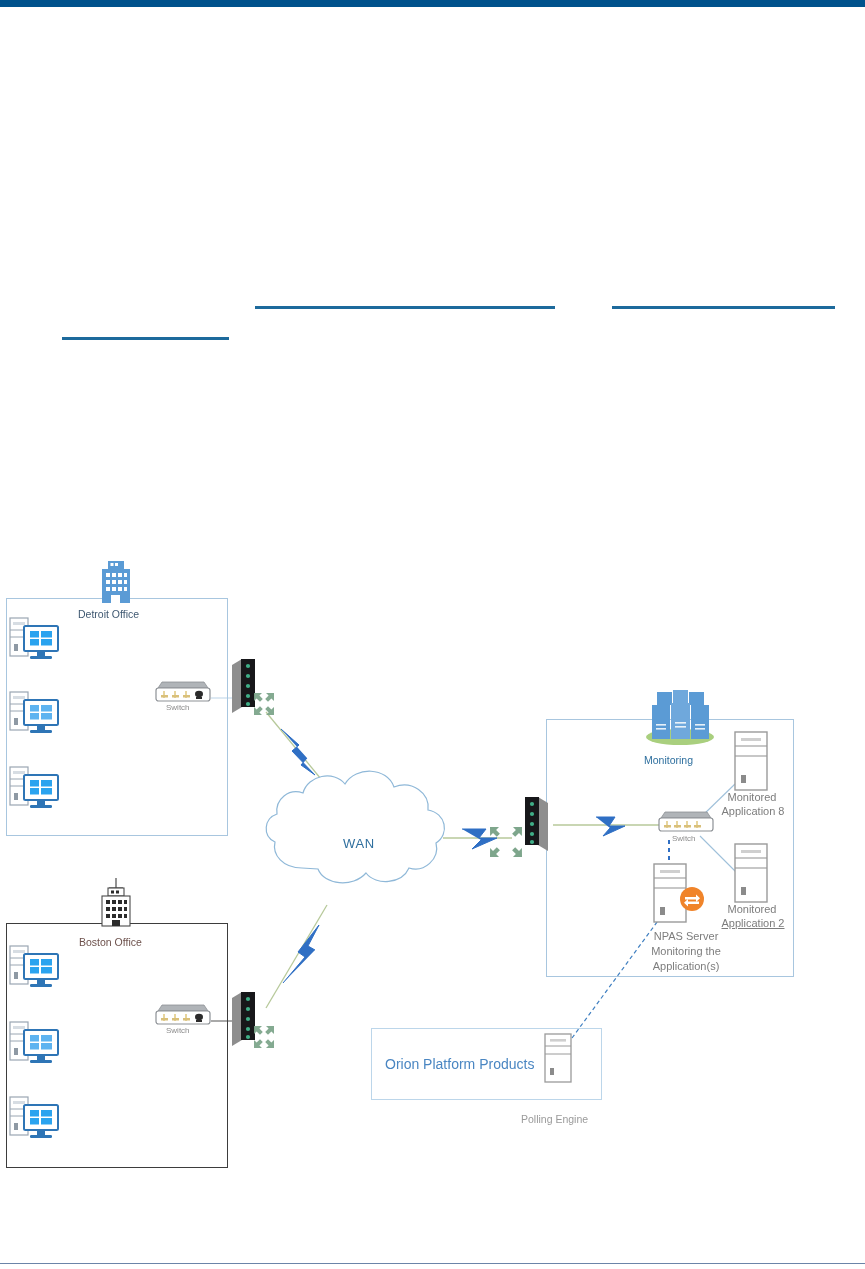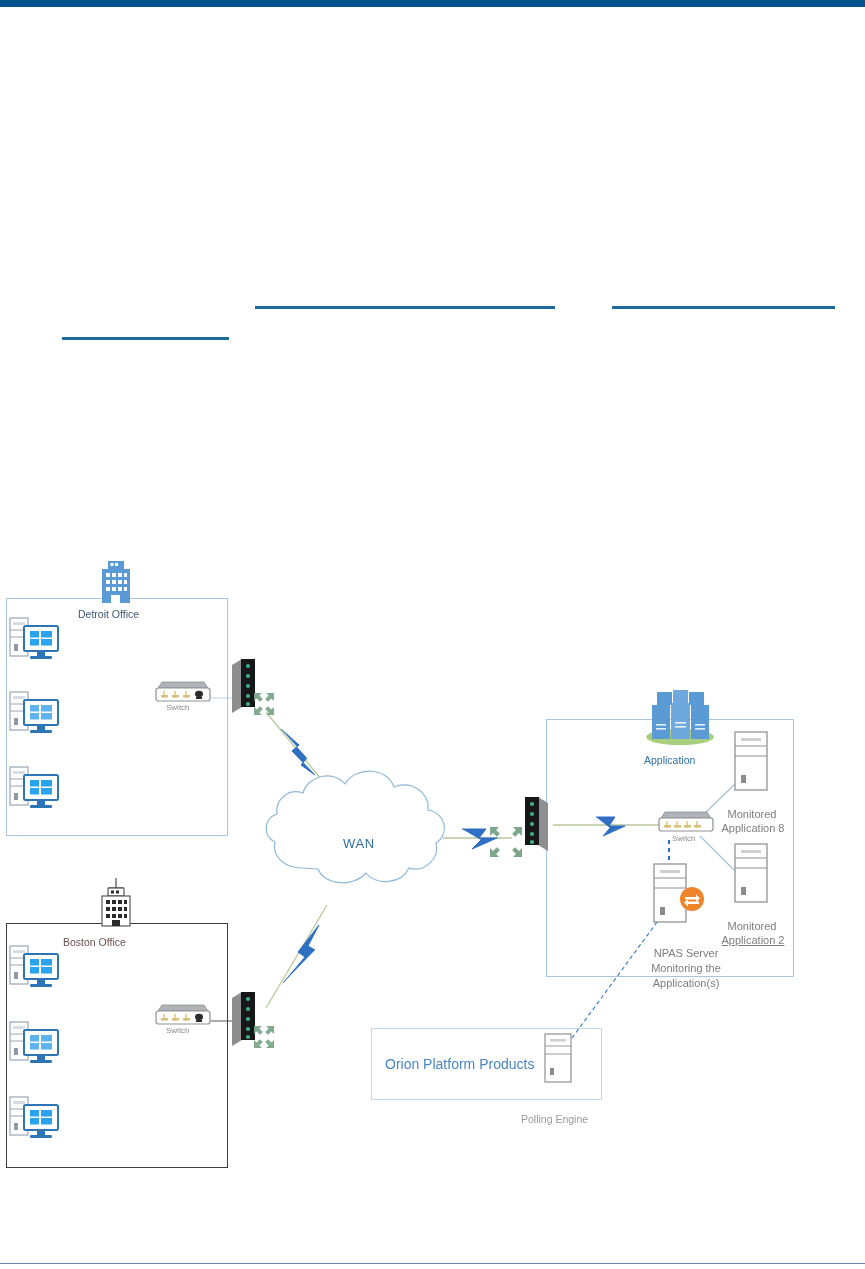--- a/index.html
+++ b/index.html
@@ -25,21 +25,21 @@
   #site-boston{left:6px;top:923px;width:222px;height:245px;border:1px solid #3d3d3d;}
   #site-datacenter{left:546px;top:719px;width:248px;height:258px;border:1px solid #a8c6df;}
   #orion-box{left:371px;top:1028px;width:231px;height:72px;border:1px solid #bcd6ea;}
 
   .lbl{position:absolute;white-space:pre;line-height:1.12;}
   .lbl-site{font-size:10.5px;color:#3f5871;}
   .lbl-boston{font-size:10.5px;color:#6d514c;}
   .lbl-dc{font-size:10.5px;color:#2e6f9e;}
   .lbl-switch{font-size:8px;color:#8c8c8c;}
   .lbl-wan{font-size:13px;color:#2f6f9e;letter-spacing:0.6px;}
-  .lbl-gray{font-size:11px;color:#7d7d7d;text-align:center;margin-top:17px;}
+  .lbl-gray{font-size:11px;color:#7d7d7d;text-align:center;}
   .lbl-orion{font-size:14px;color:#4a86c2;}
   .lbl-polling{font-size:10.5px;color:#9a9a9a;}
 
   
   .icon{position:absolute;}
 </style>
 </head>
 <body>
 
 <div class="header-bar"></div>
@@ -234,21 +234,21 @@
         <rect x="22" y="31" width="4" height="4"></rect>
           <rect x="28" y="31" width="3" height="4"></rect>
         <rect x="10" y="38" width="4" height="4"></rect>
           <rect x="16" y="38" width="4" height="4"></rect>
         <rect x="22" y="38" width="4" height="4"></rect>
           <rect x="28" y="38" width="3" height="4"></rect>
         <rect x="16" y="44" width="8" height="6"></rect>
       </g>
     </svg>
   </div>
-  <div class="lbl lbl-boston" style="left:63px;top:937px;">Boston Office</div>
+  <div class="lbl lbl-boston" style="left:79px;top:937px;">Boston Office</div>
 
   <div class="icon" style="left:8px;top:944px;width:54px;height:46px;">
     <svg width="54" height="46" viewBox="0 0 54 46" xmlns="http://www.w3.org/2000/svg">
       <rect x="2" y="2" width="18" height="38" fill="#ffffff" stroke="#9aa6b2" stroke-width="1.2"></rect>
       <rect x="5" y="6" width="12" height="3" fill="#d7dde3"></rect>
       <line x1="2" y1="14" x2="20" y2="14" stroke="#9aa6b2" stroke-width="1"></line>
       <line x1="2" y1="21" x2="20" y2="21" stroke="#9aa6b2" stroke-width="1"></line>
       <rect x="6" y="28" width="4" height="7" fill="#8e99a4"></rect>
       <rect x="16" y="10" width="34" height="25" rx="1.5" fill="#ffffff" stroke="#2e75b6" stroke-width="2"></rect>
       <g fill="#2aa3ef">
@@ -383,21 +383,21 @@
       <g fill="#ffffff" opacity="0.85">
         <rect x="13" y="34" width="10" height="1.6"></rect>
           <rect x="13" y="38" width="10" height="1.6"></rect>
         <rect x="32" y="32" width="11" height="1.6"></rect>
           <rect x="32" y="36" width="11" height="1.6"></rect>
         <rect x="52" y="34" width="10" height="1.6"></rect>
           <rect x="52" y="38" width="10" height="1.6"></rect>
       </g>
     </svg>
   </div>
-  <div class="lbl lbl-dc" style="left:644px;top:755px;">Application</div>
+  <div class="lbl lbl-dc" style="left:644px;top:755px;">Monitoring</div>
 
   <div class="icon" style="left:655px;top:808px;width:60px;height:30px;">
     <svg width="60" height="30" viewBox="0 0 60 30" xmlns="http://www.w3.org/2000/svg">
       <path d="M6,10 L10,4 L52,4 L56,10 Z" fill="#b0b4b8" stroke="#8d9196" stroke-width="0.8"></path>
       <rect x="4" y="10" width="54" height="13" rx="2.5" fill="#ffffff" stroke="#8d9196" stroke-width="1.2"></rect>
       <g stroke="#c9a227" stroke-width="0.9">
         <line x1="12" y1="13" x2="12" y2="20"></line>
           <line x1="22" y1="13" x2="22" y2="20"></line>
         <line x1="32" y1="13" x2="32" y2="20"></line>
           <line x1="42" y1="13" x2="42" y2="20"></line>

